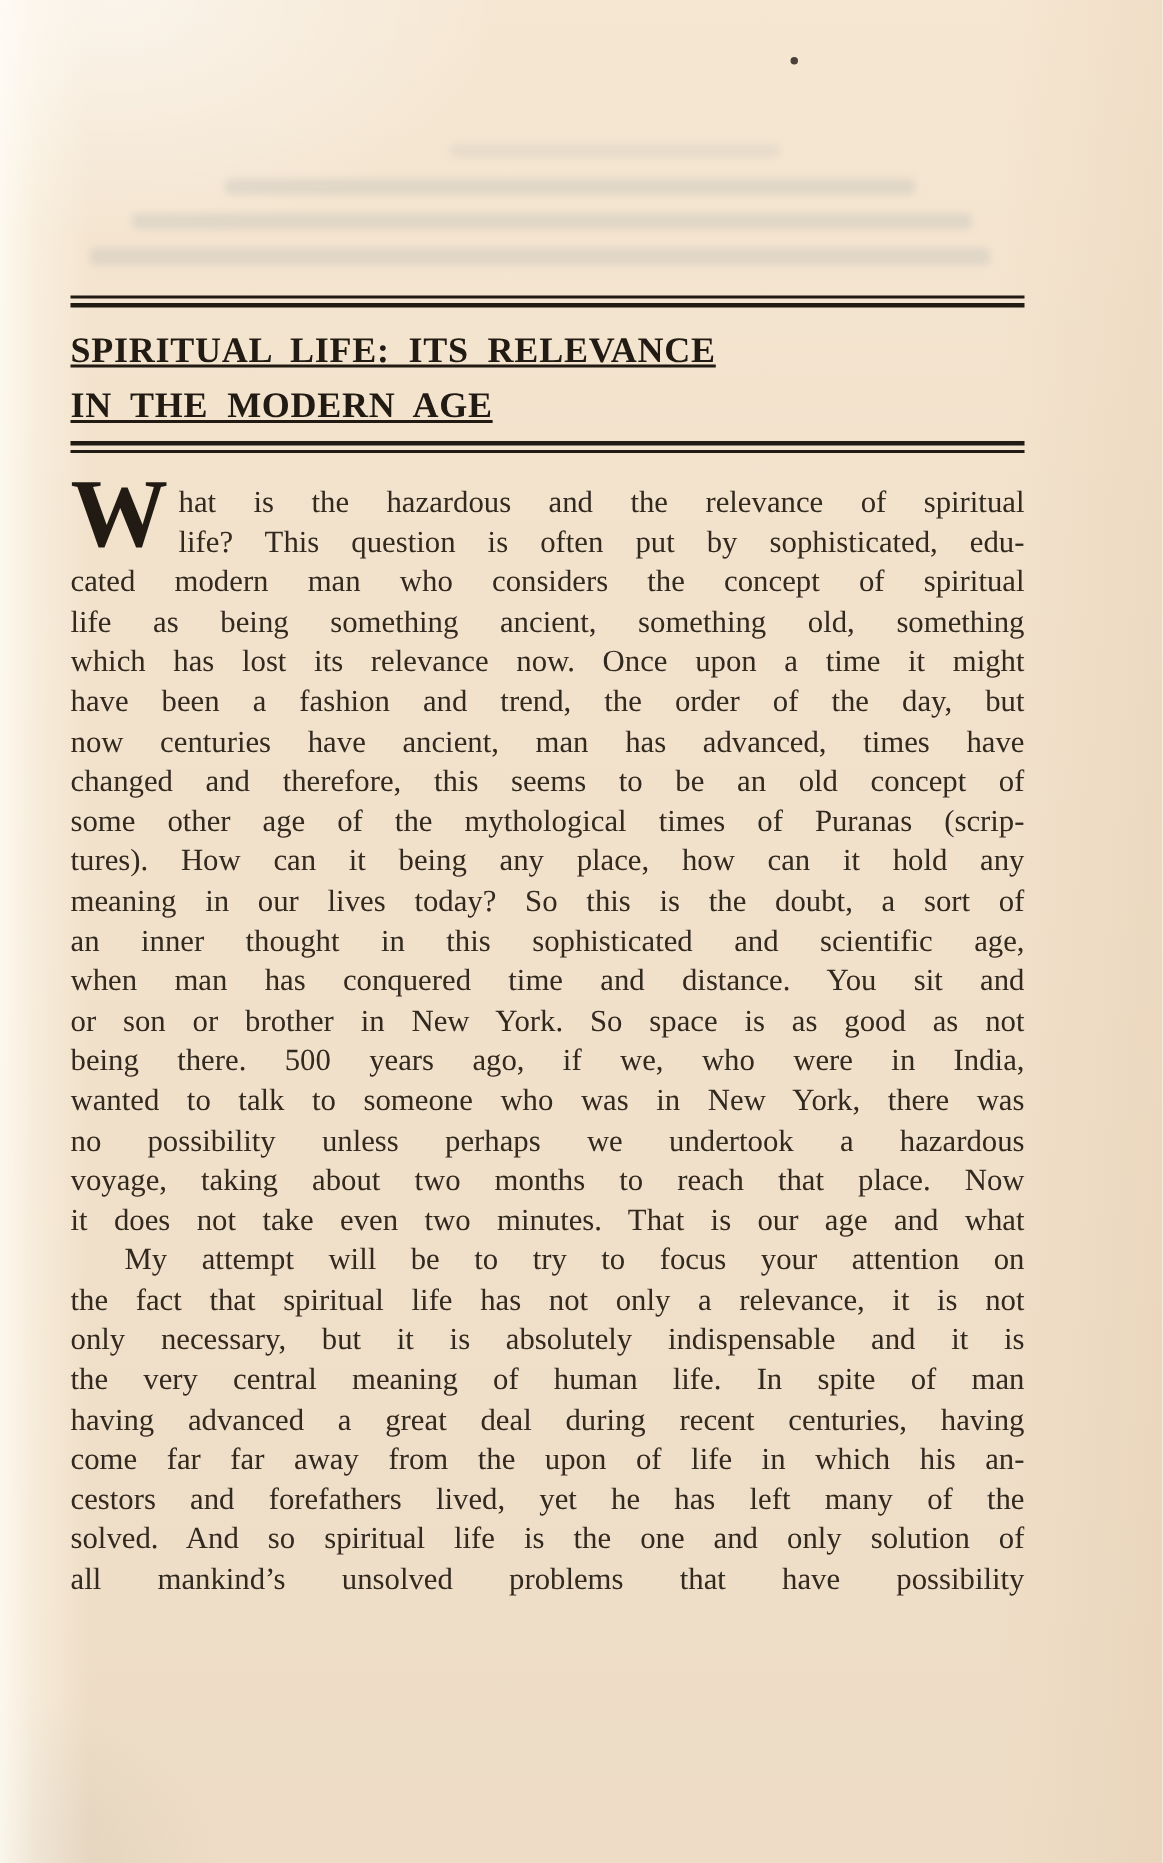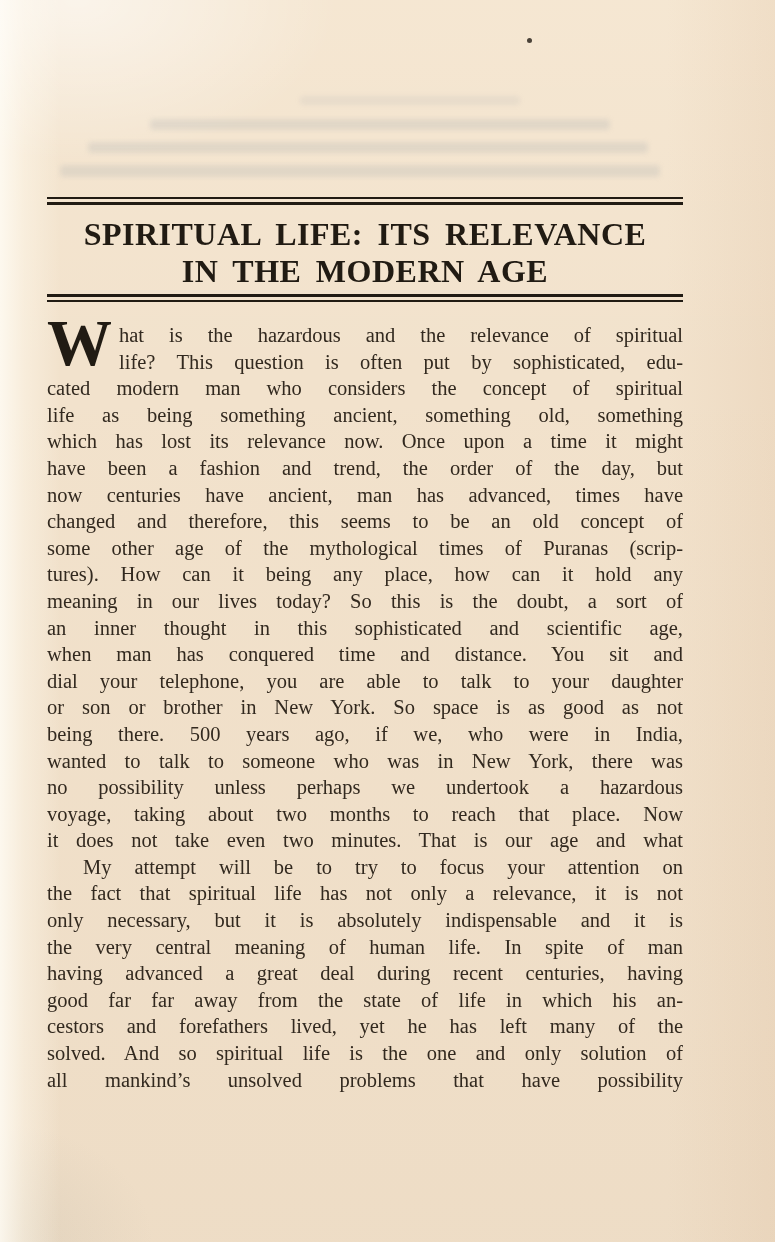--- a/index.html
+++ b/index.html
@@ -45,26 +45,26 @@
     border-bottom: 3px solid var(--heading-ink, #211b13);
   }
   .rule-bottom {
     height: 3px;
     border-top: 3px solid var(--heading-ink, #211b13);
     border-bottom: 2px solid var(--heading-ink, #211b13);
   }
   .title {
     margin: 11px 0 5px 0;
     font-weight: 700;
-    font-size: 32px;
+    font-size: 24px;
     line-height: 36.5px;
-    text-align: center;
     letter-spacing: 0.5px;
     word-spacing: 6px;
     color: var(--heading-ink, #211b13);
+    text-decoration: underline;
   }
   .title span { display: block; }
   .body-text {
     margin-top: 20px;
     font-size: 20.5px;
     line-height: 26.6px;
     color: var(--ink, #32291f);
   }
   .paragraph { position: relative; }
   .line {
@@ -114,34 +114,33 @@
           <div class="line">life as being something ancient, something old, something</div>
           <div class="line">which has lost its relevance now. Once upon a time it might</div>
           <div class="line">have been a fashion and trend, the order of the day, but</div>
           <div class="line">now centuries have ancient, man has advanced, times have</div>
           <div class="line">changed and therefore, this seems to be an old concept of</div>
           <div class="line">some other age of the mythological times of Puranas (scrip-</div>
           <div class="line">tures). How can it being any place, how can it hold any</div>
           <div class="line">meaning in our lives today? So this is the doubt, a sort of</div>
           <div class="line">an inner thought in this sophisticated and scientific age,</div>
           <div class="line">when man has conquered time and distance. You sit and</div>
-          <div class="line">dial your telephone, you are able to talk to your daughter</div>
           <div class="line">or son or brother in New York. So space is as good as not</div>
           <div class="line">being there. 500 years ago, if we, who were in India,</div>
           <div class="line">wanted to talk to someone who was in New York, there was</div>
           <div class="line">no possibility unless perhaps we undertook a hazardous</div>
           <div class="line">voyage, taking about two months to reach that place. Now</div>
           <div class="line">it does not take even two minutes. That is our age and what</div>
         </div>
         <div class="paragraph">
           <div class="line first-indent">My attempt will be to try to focus your attention on</div>
           <div class="line">the fact that spiritual life has not only a relevance, it is not</div>
           <div class="line">only necessary, but it is absolutely indispensable and it is</div>
           <div class="line">the very central meaning of human life. In spite of man</div>
           <div class="line">having advanced a great deal during recent centuries, having</div>
-          <div class="line">good far far away from the state of life in which his an-</div>
+          <div class="line">come far far away from the upon of life in which his an-</div>
           <div class="line">cestors and forefathers lived, yet he has left many of the</div>
           <div class="line">solved. And so spiritual life is the one and only solution of</div>
           <div class="line">all mankind’s unsolved problems that have possibility</div>
         </div>
       </div>
   </div>
 </div>
 
 </body></html>

